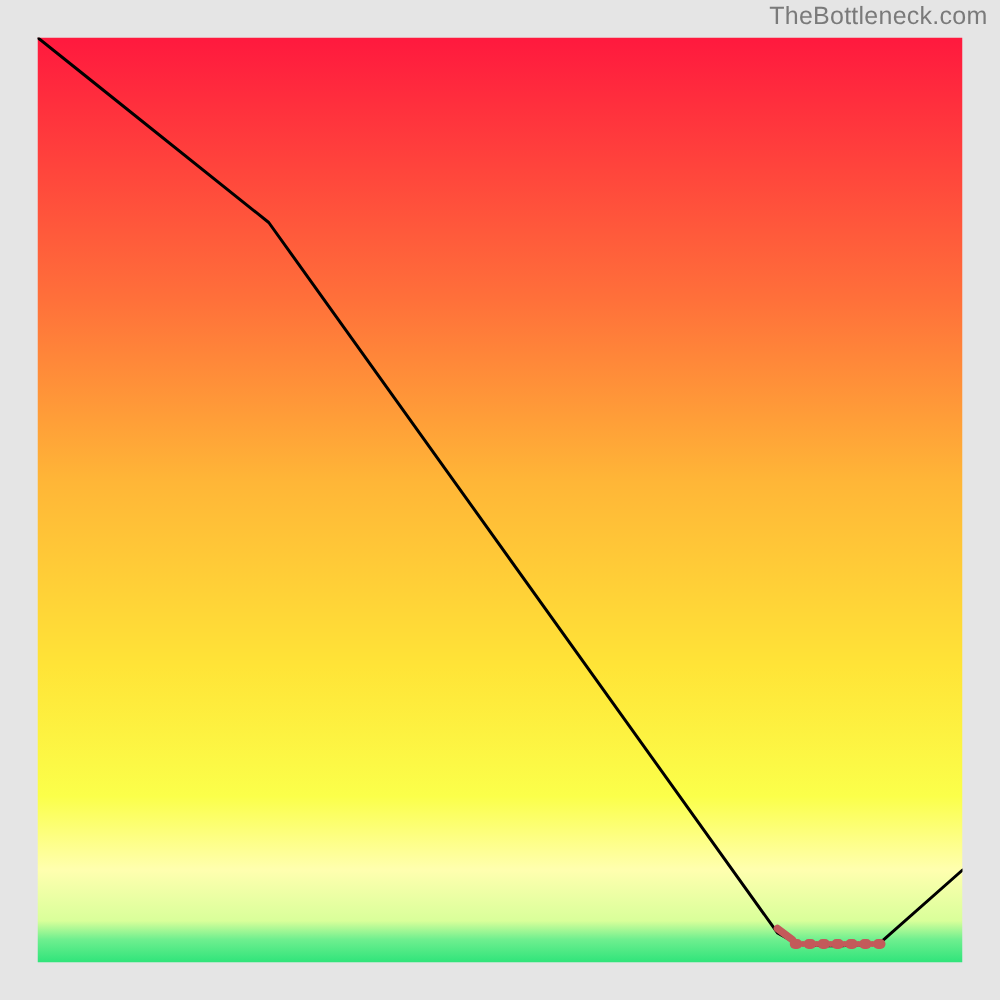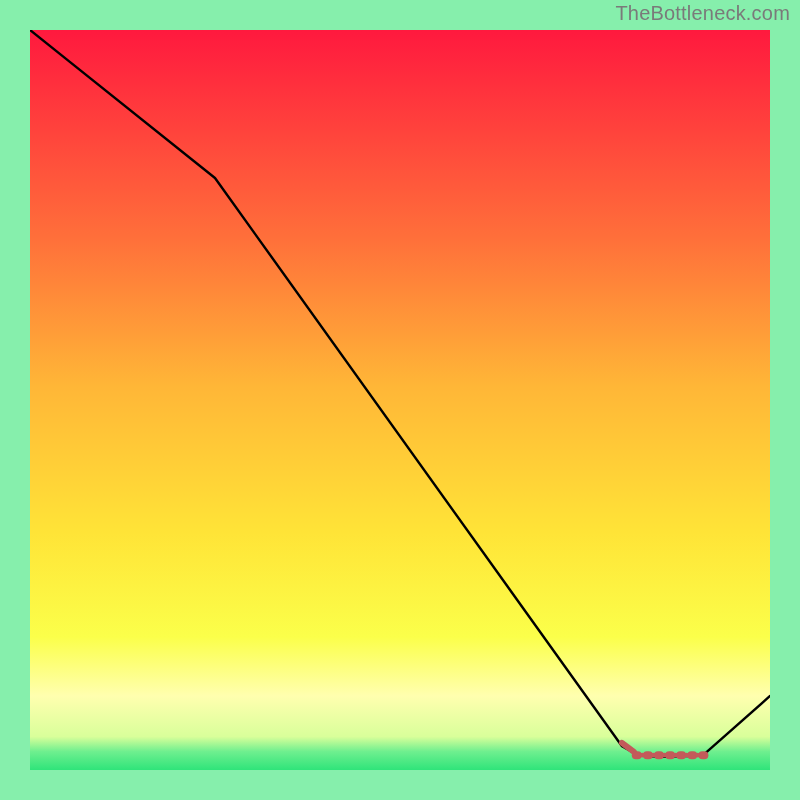--- a/index.html
+++ b/index.html
@@ -8,21 +8,21 @@
     width: 800px;
     height: 800px;
     background: #000;
     overflow: hidden;
     font-family: Arial, Helvetica, sans-serif;
   }
   .frame {
     position: relative;
     width: 800px;
     height: 800px;
-    background: #86efac;
+    background: #e5e5e5;
   }
   .attribution {
     position: absolute;
     top: 2px;
     right: 10px;
     color: #7a7a7a;
     font-size: 20px;
     font-weight: 500;
     letter-spacing: 0.2px;
   }

